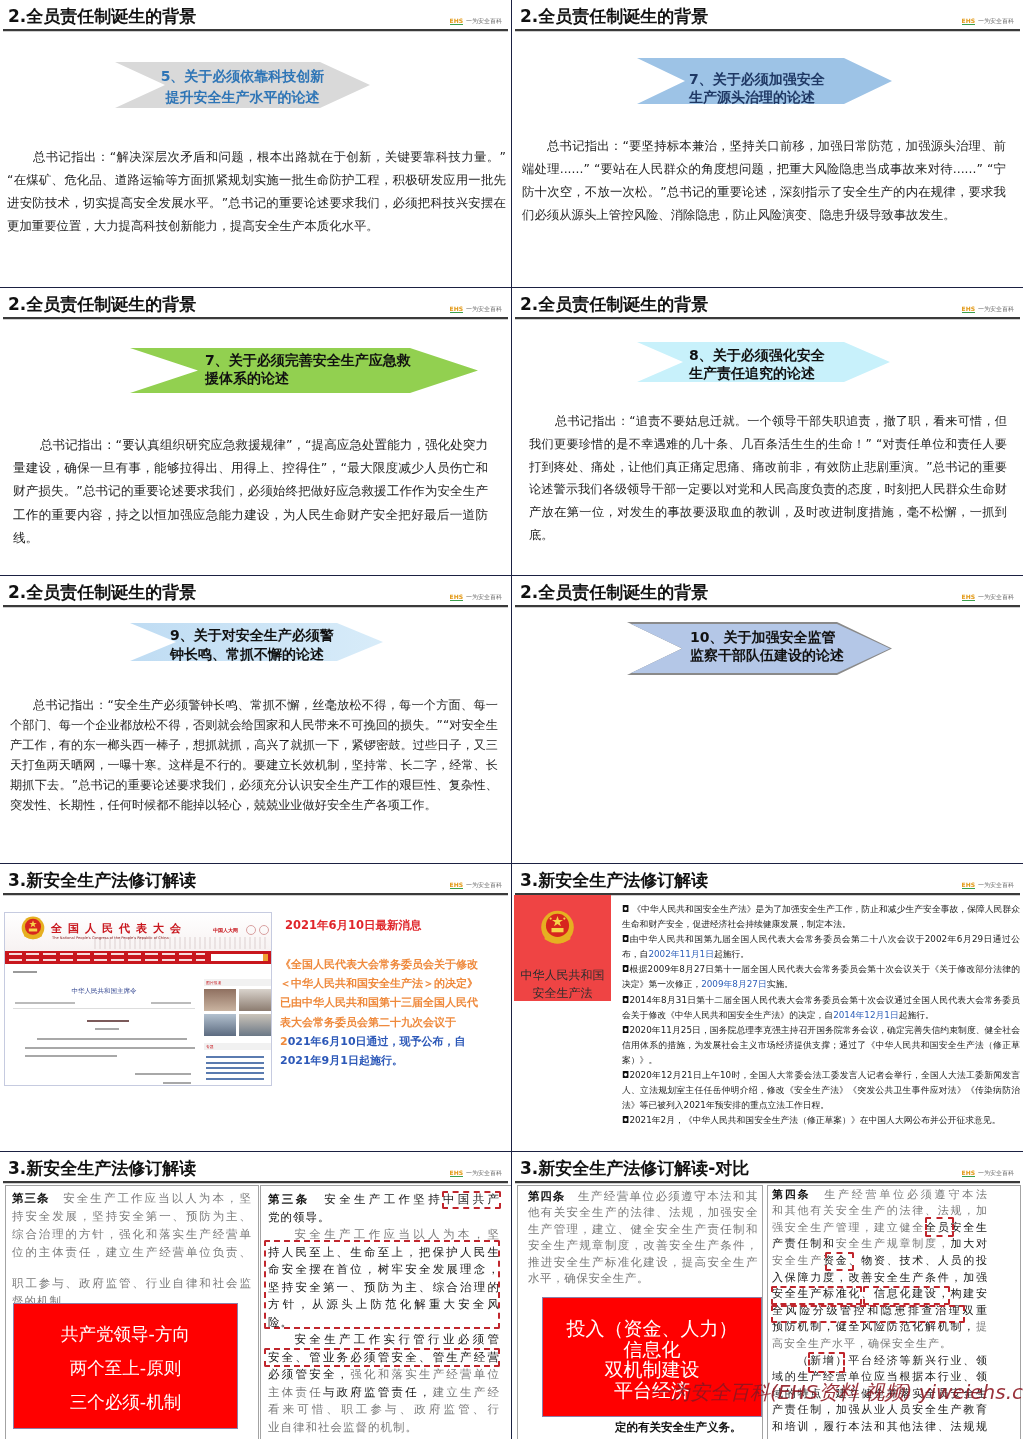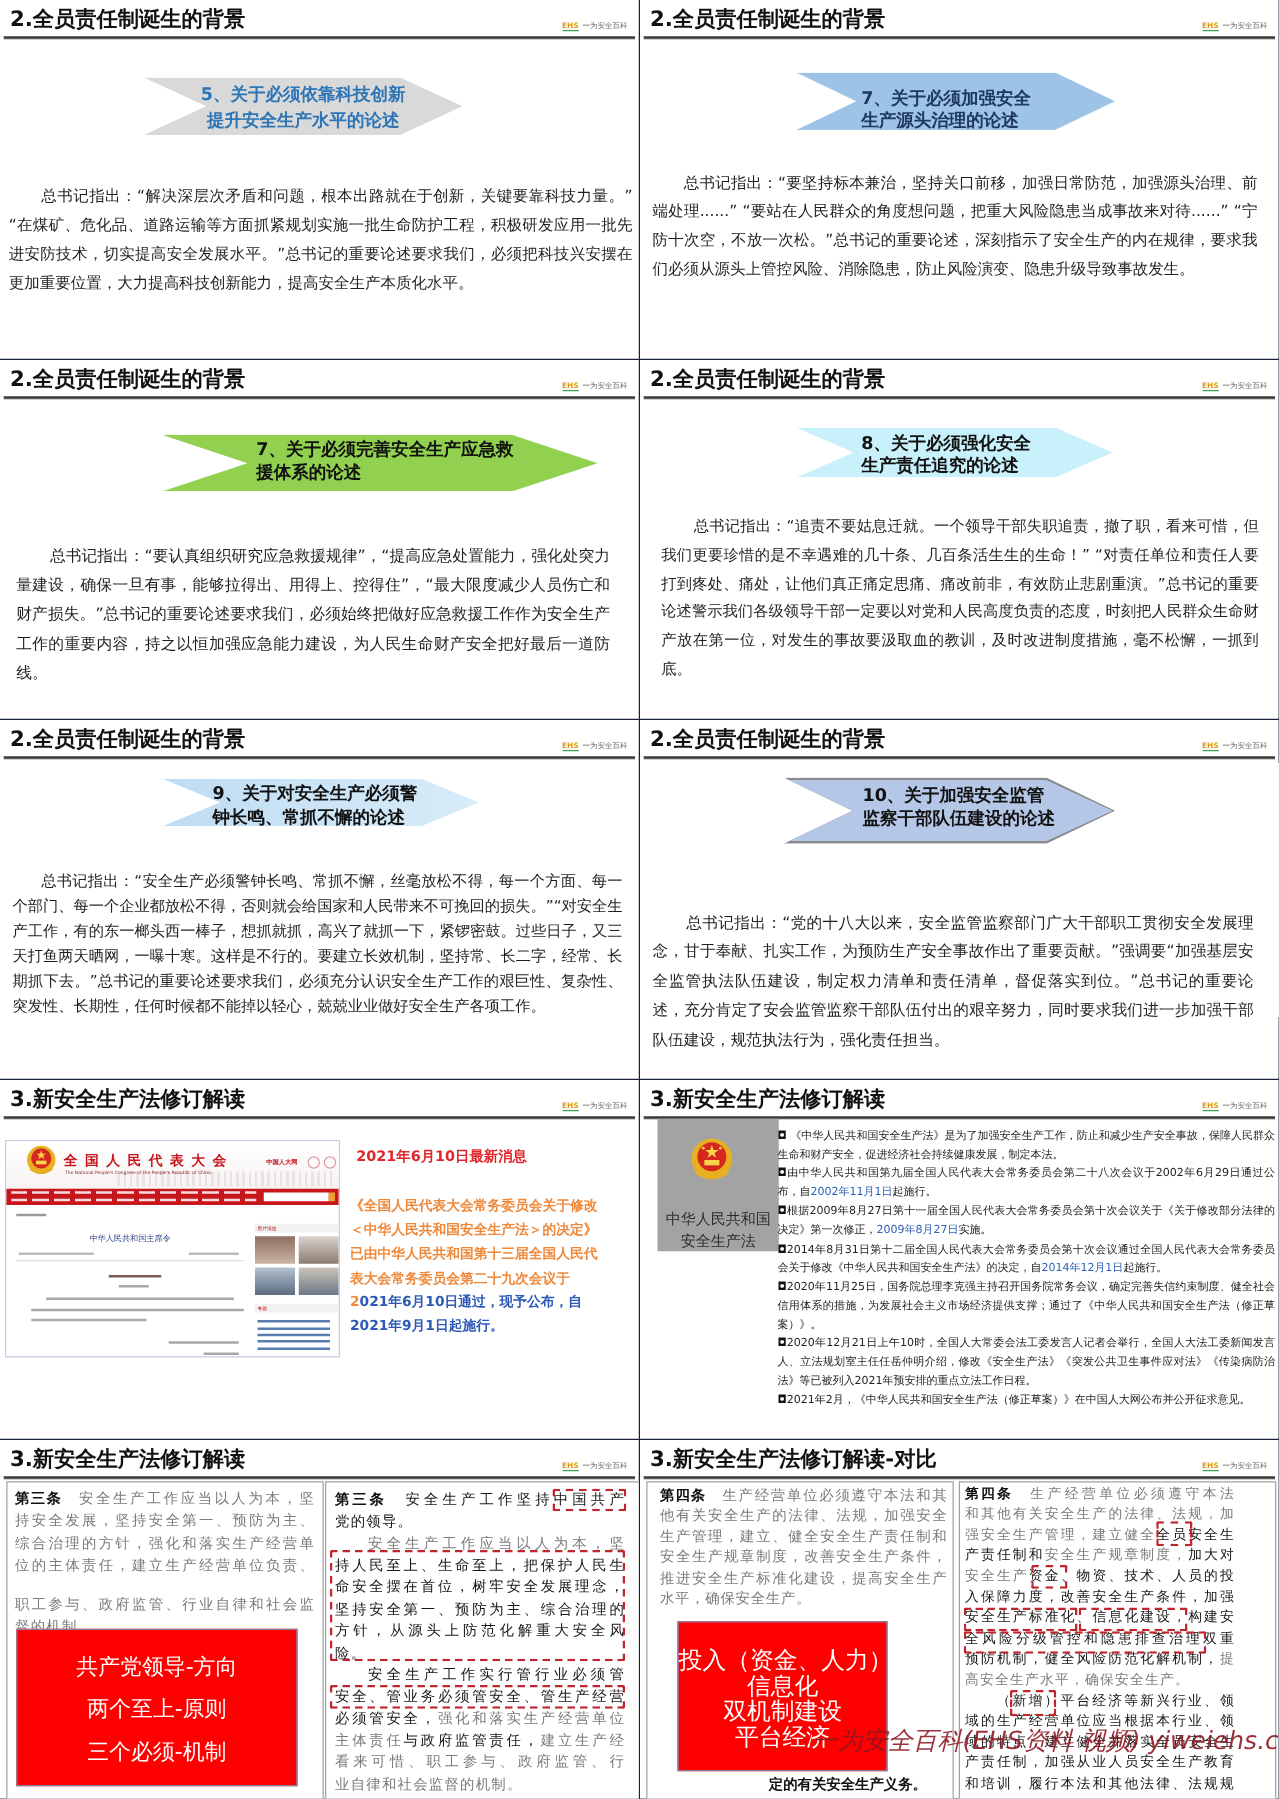--- a/index.html
+++ b/index.html
@@ -31,21 +31,21 @@
 .npc-article{position:absolute;left:6px;top:64px;width:186px;height:108px;}
 .npc-art-title{position:absolute;left:0;width:100%;top:10px;text-align:center;font-size:6.5px;line-height:8px;color:#2b3f8c;white-space:nowrap;}
 .bar{position:absolute;height:2px;background:#a8a8a8;}
 .npc-side{position:absolute;left:199px;top:64px;width:67px;height:108px;}
 .npc-side-head{position:absolute;left:0;width:100%;height:7px;background:#f1f1f1;font-size:3.8px;line-height:7px;color:#c8161d;padding-left:2px;white-space:nowrap;}
 .photo{position:absolute;width:32px;height:22px;}
 .news-head{position:absolute;left:285px;top:54px;font-size:11.5px;line-height:14px;font-weight:bold;color:#e0262b;white-space:nowrap;}
 .news-body{position:absolute;left:280px;top:91px;width:203px;font-size:11px;line-height:19.2px;font-weight:bold;color:#ef8a3d;}
 .news-body .blue{color:#2c58b8;}
 
-.law-panel{position:absolute;left:14px;top:31px;width:97px;height:106px;background:#a3a3a3;}
+.law-panel{position:absolute;left:2px;top:31px;width:97px;height:106px;background:#ef4444;}
 .law-emblem{position:absolute;left:26px;top:15px;width:35px;height:36px;}
 .law-cover-line{position:absolute;left:0;width:100%;text-align:center;font-family:"DejaVu Serif",serif;font-size:12px;line-height:16px;color:#2e2e2e;white-space:nowrap;}
 .law-list{position:absolute;left:110px;top:38px;width:398px;font-size:8.8px;line-height:15.1px;color:#222;text-align:justify;}
 .law-item .bul::before{content:"\25D8";font-weight:bold;color:#111;}
 .law-item .date{color:#2d5fb8;}
 
 .art-box{position:absolute;border:1px solid #a3a3a3;background:#fff;}
 .art{position:absolute;font-family:"DejaVu Serif",serif;color:#7b7b7b;letter-spacing:1px;}
 .art .ln{display:block;text-align:justify;text-align-last:justify;overflow:hidden;}
 .art .ln.last{text-align-last:left;}
@@ -128,21 +128,20 @@
     <div class="slide-title">2.全员责任制诞生的背景</div>
     <div class="logo"><span class="brand">EHS</span><span>一为安全百科</span></div>
     <div class="title-rule"></div>
     <div class="chev" style="left:115px;top:46px;width:265px;height:53px;--d:55px;background:#8a8a8a;">
       <div class="chev" style="left:2px;top:2px;right:2px;bottom:2px;--d:53px;background:#b4c7e7;"></div>
     </div>
     <div class="chev-text" style="left:178px;top:52px;color:#111;">
       <div>10、关于加强安全监管</div>
       <div>监察干部队伍建设的论述</div>
     </div>
-    <p class="body-text" style="left:10px;top:150px;width:481px;line-height:23.4px;text-indent:27px;font-size:12.5px;">总书记指出：“党的十八大以来，安全监管监察部门广大干部职工贯彻安全发展理念，甘于奉献、扎实工作，为预防生产安全事故作出了重要贡献。”强调要“加强基层安全监管执法队伍建设，制定权力清单和责任清单，督促落实到位。”总书记的重要论述，充分肯定了安会监管监察干部队伍付出的艰辛努力，同时要求我们进一步加强干部队伍建设，规范执法行为，强化责任担当。</p>
   </section>
 
   <section class="slide">
     <div class="slide-title">3.新安全生产法修订解读</div>
     <div class="logo"><span class="brand">EHS</span><span>一为安全百科</span></div>
     <div class="title-rule"></div>
 
     <div class="npc" style="left:4px;top:48px;">
       <div class="npc-head">
         <div class="npc-bldg"></div>
@@ -279,21 +278,21 @@
 
     <div class="art-box" style="left:5px;top:33px;width:246px;height:262px;"></div>
     <div class="art" style="left:16px;top:35.5px;width:230px;font-size:11.5px;line-height:16.6px;letter-spacing:.6px;">
       <span class="ln" style="height:16.6px;"><span class="hd">第四条</span><span class="od">　生产经营单位必须遵守本法和其</span></span>
       <span class="ln od" style="height:16.6px;">他有关安全生产的法律、法规，加强安全</span>
       <span class="ln od" style="height:16.6px;">生产管理，建立、健全安全生产责任制和</span>
       <span class="ln od" style="height:16.6px;">安全生产规章制度，改善安全生产条件，</span>
       <span class="ln od" style="height:16.6px;">推进安全生产标准化建设，提高安全生产</span>
       <span class="ln od last" style="height:16.6px;">水平，确保安全生产。</span>
     </div>
-    <div class="summary" style="left:30px;top:145px;width:168px;height:120px;font-size:19px;line-height:20.5px;padding-top:20px;">
+    <div class="summary" style="left:30px;top:145px;width:220px;height:120px;font-size:19px;line-height:20.5px;padding-top:20px;">
       <div>投入（资金、人力）</div>
       <div>信息化</div>
       <div>双机制建设</div>
       <div>平台经济</div>
     </div>
     <div class="tail" style="left:103px;top:268px;">定的有关安全生产义务。</div>
 
     <div class="art-box" style="left:255px;top:33px;width:254px;height:262px;"></div>
     <div class="art" style="left:260px;top:34.7px;width:216px;font-size:11px;line-height:16.6px;">
       <span class="ln" style="height:16.6px;"><span class="hd">第四条</span><span class="od">　生产经营单位必须遵守本法</span></span>

